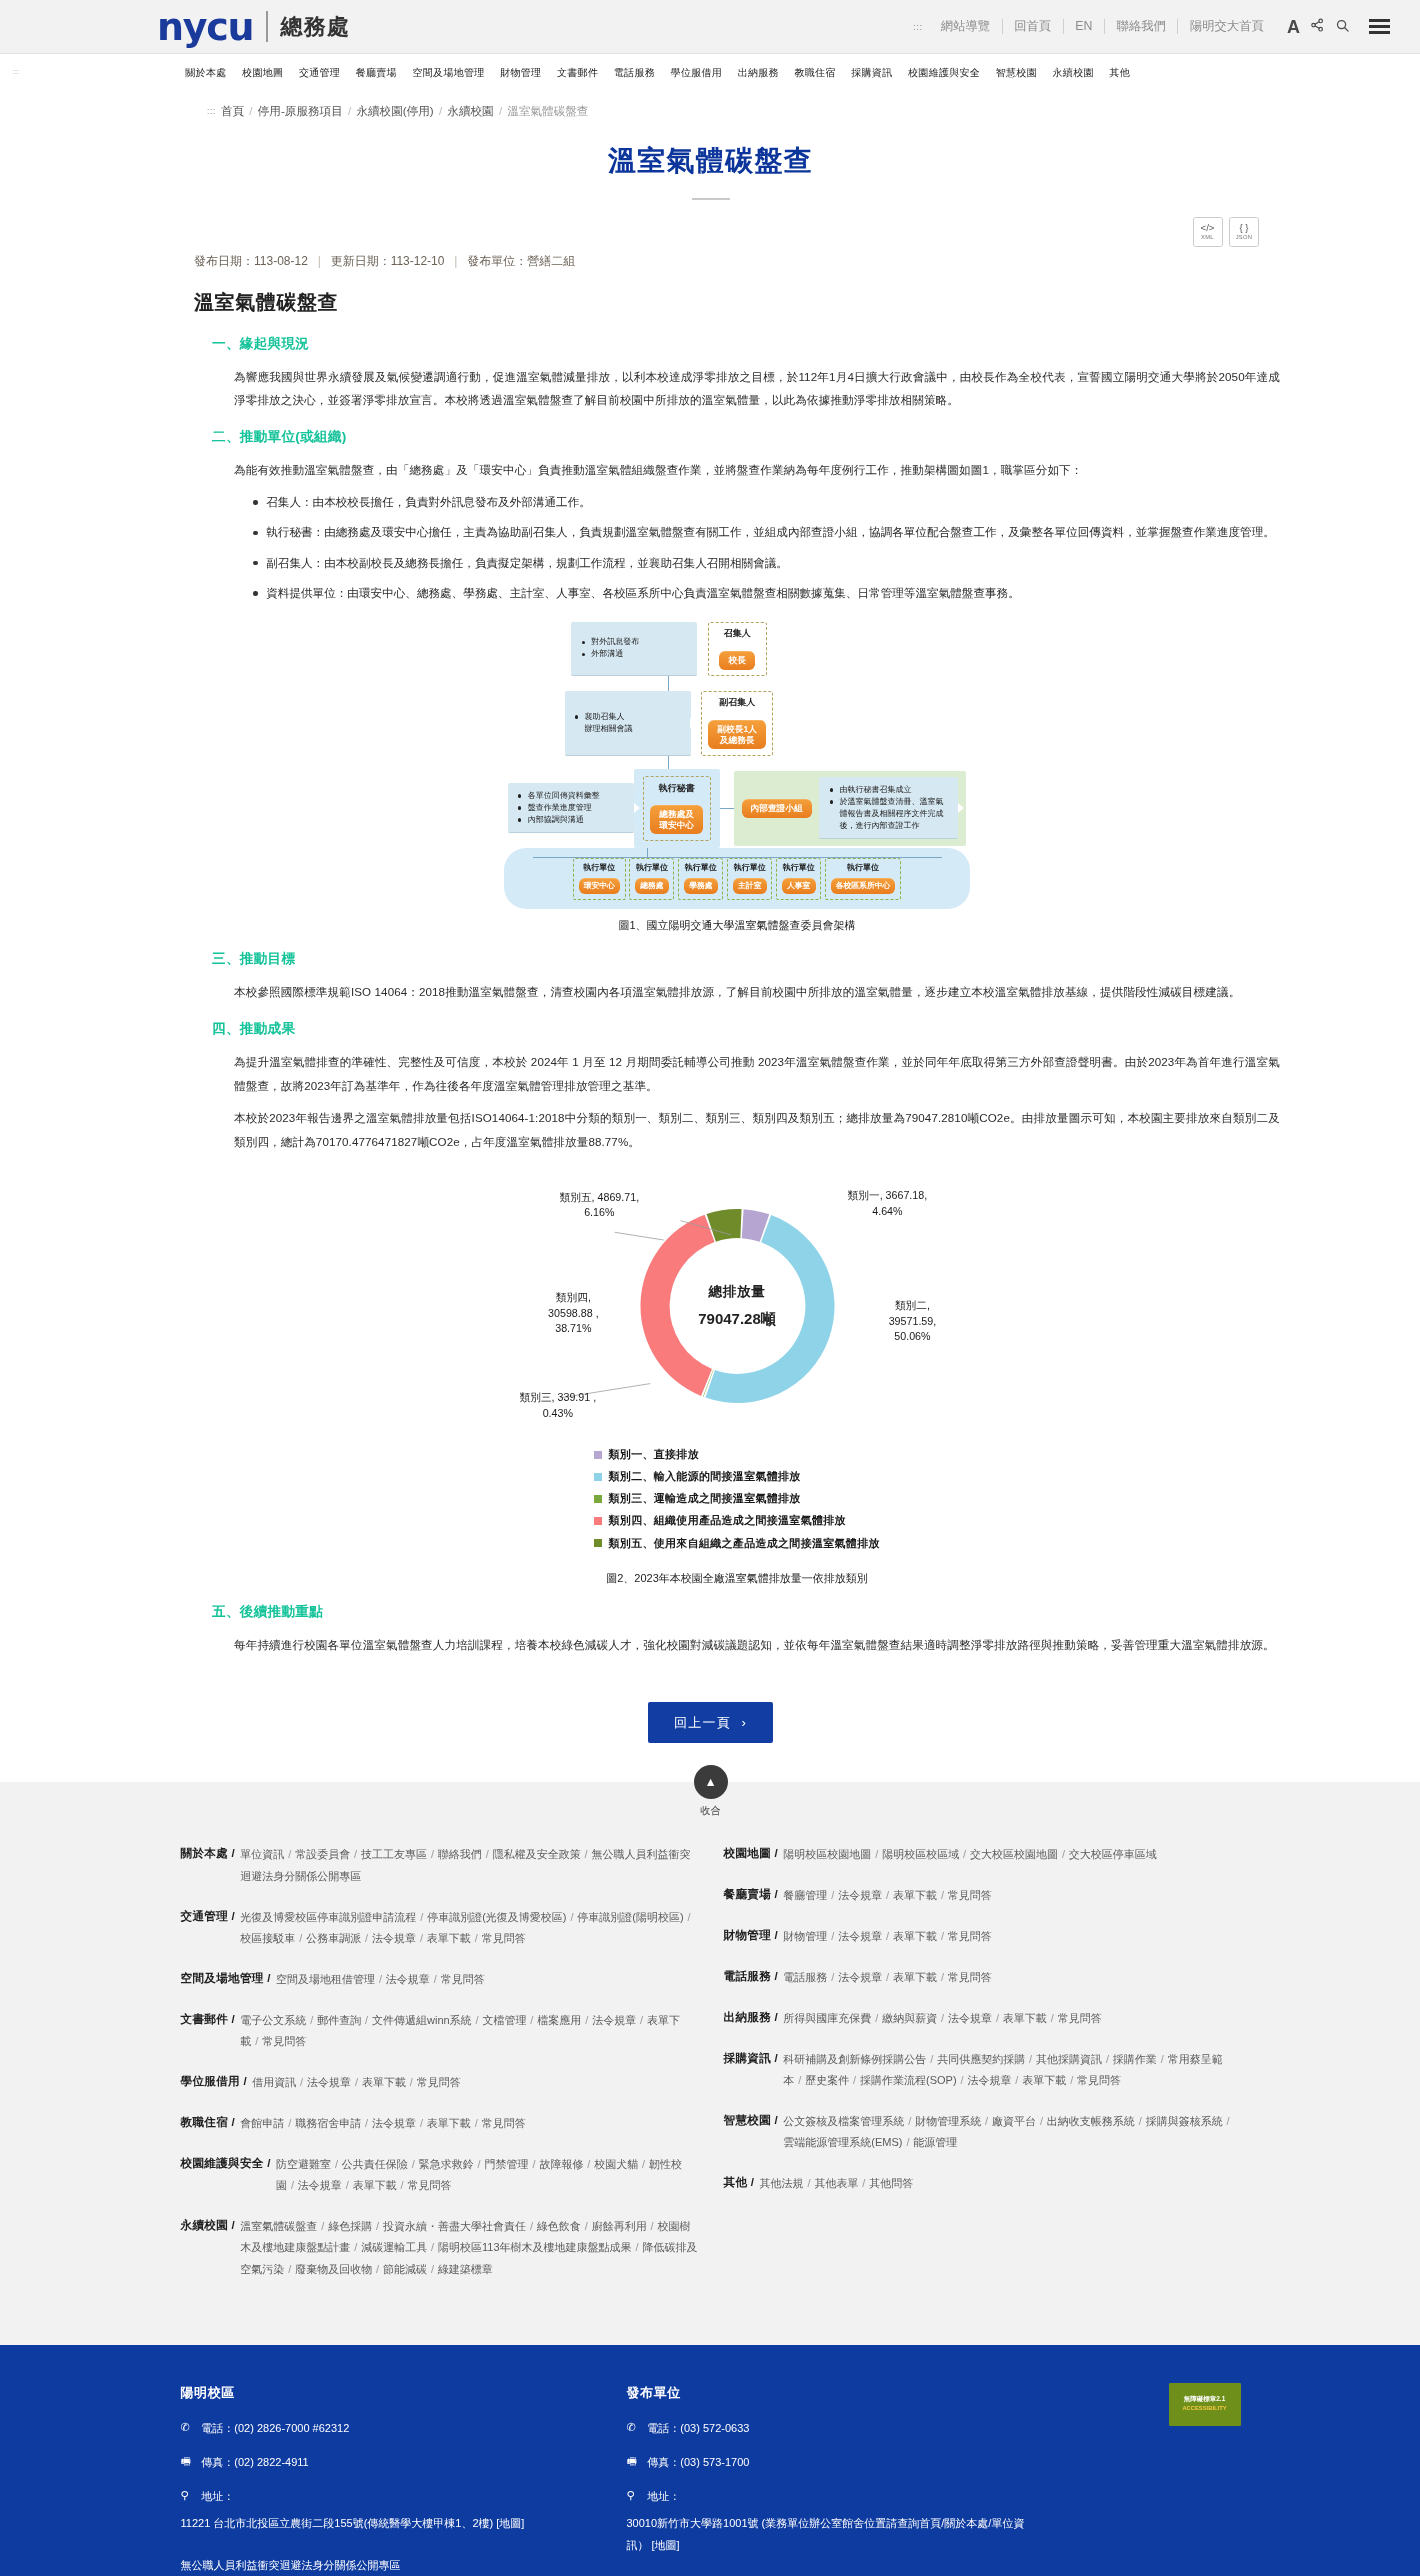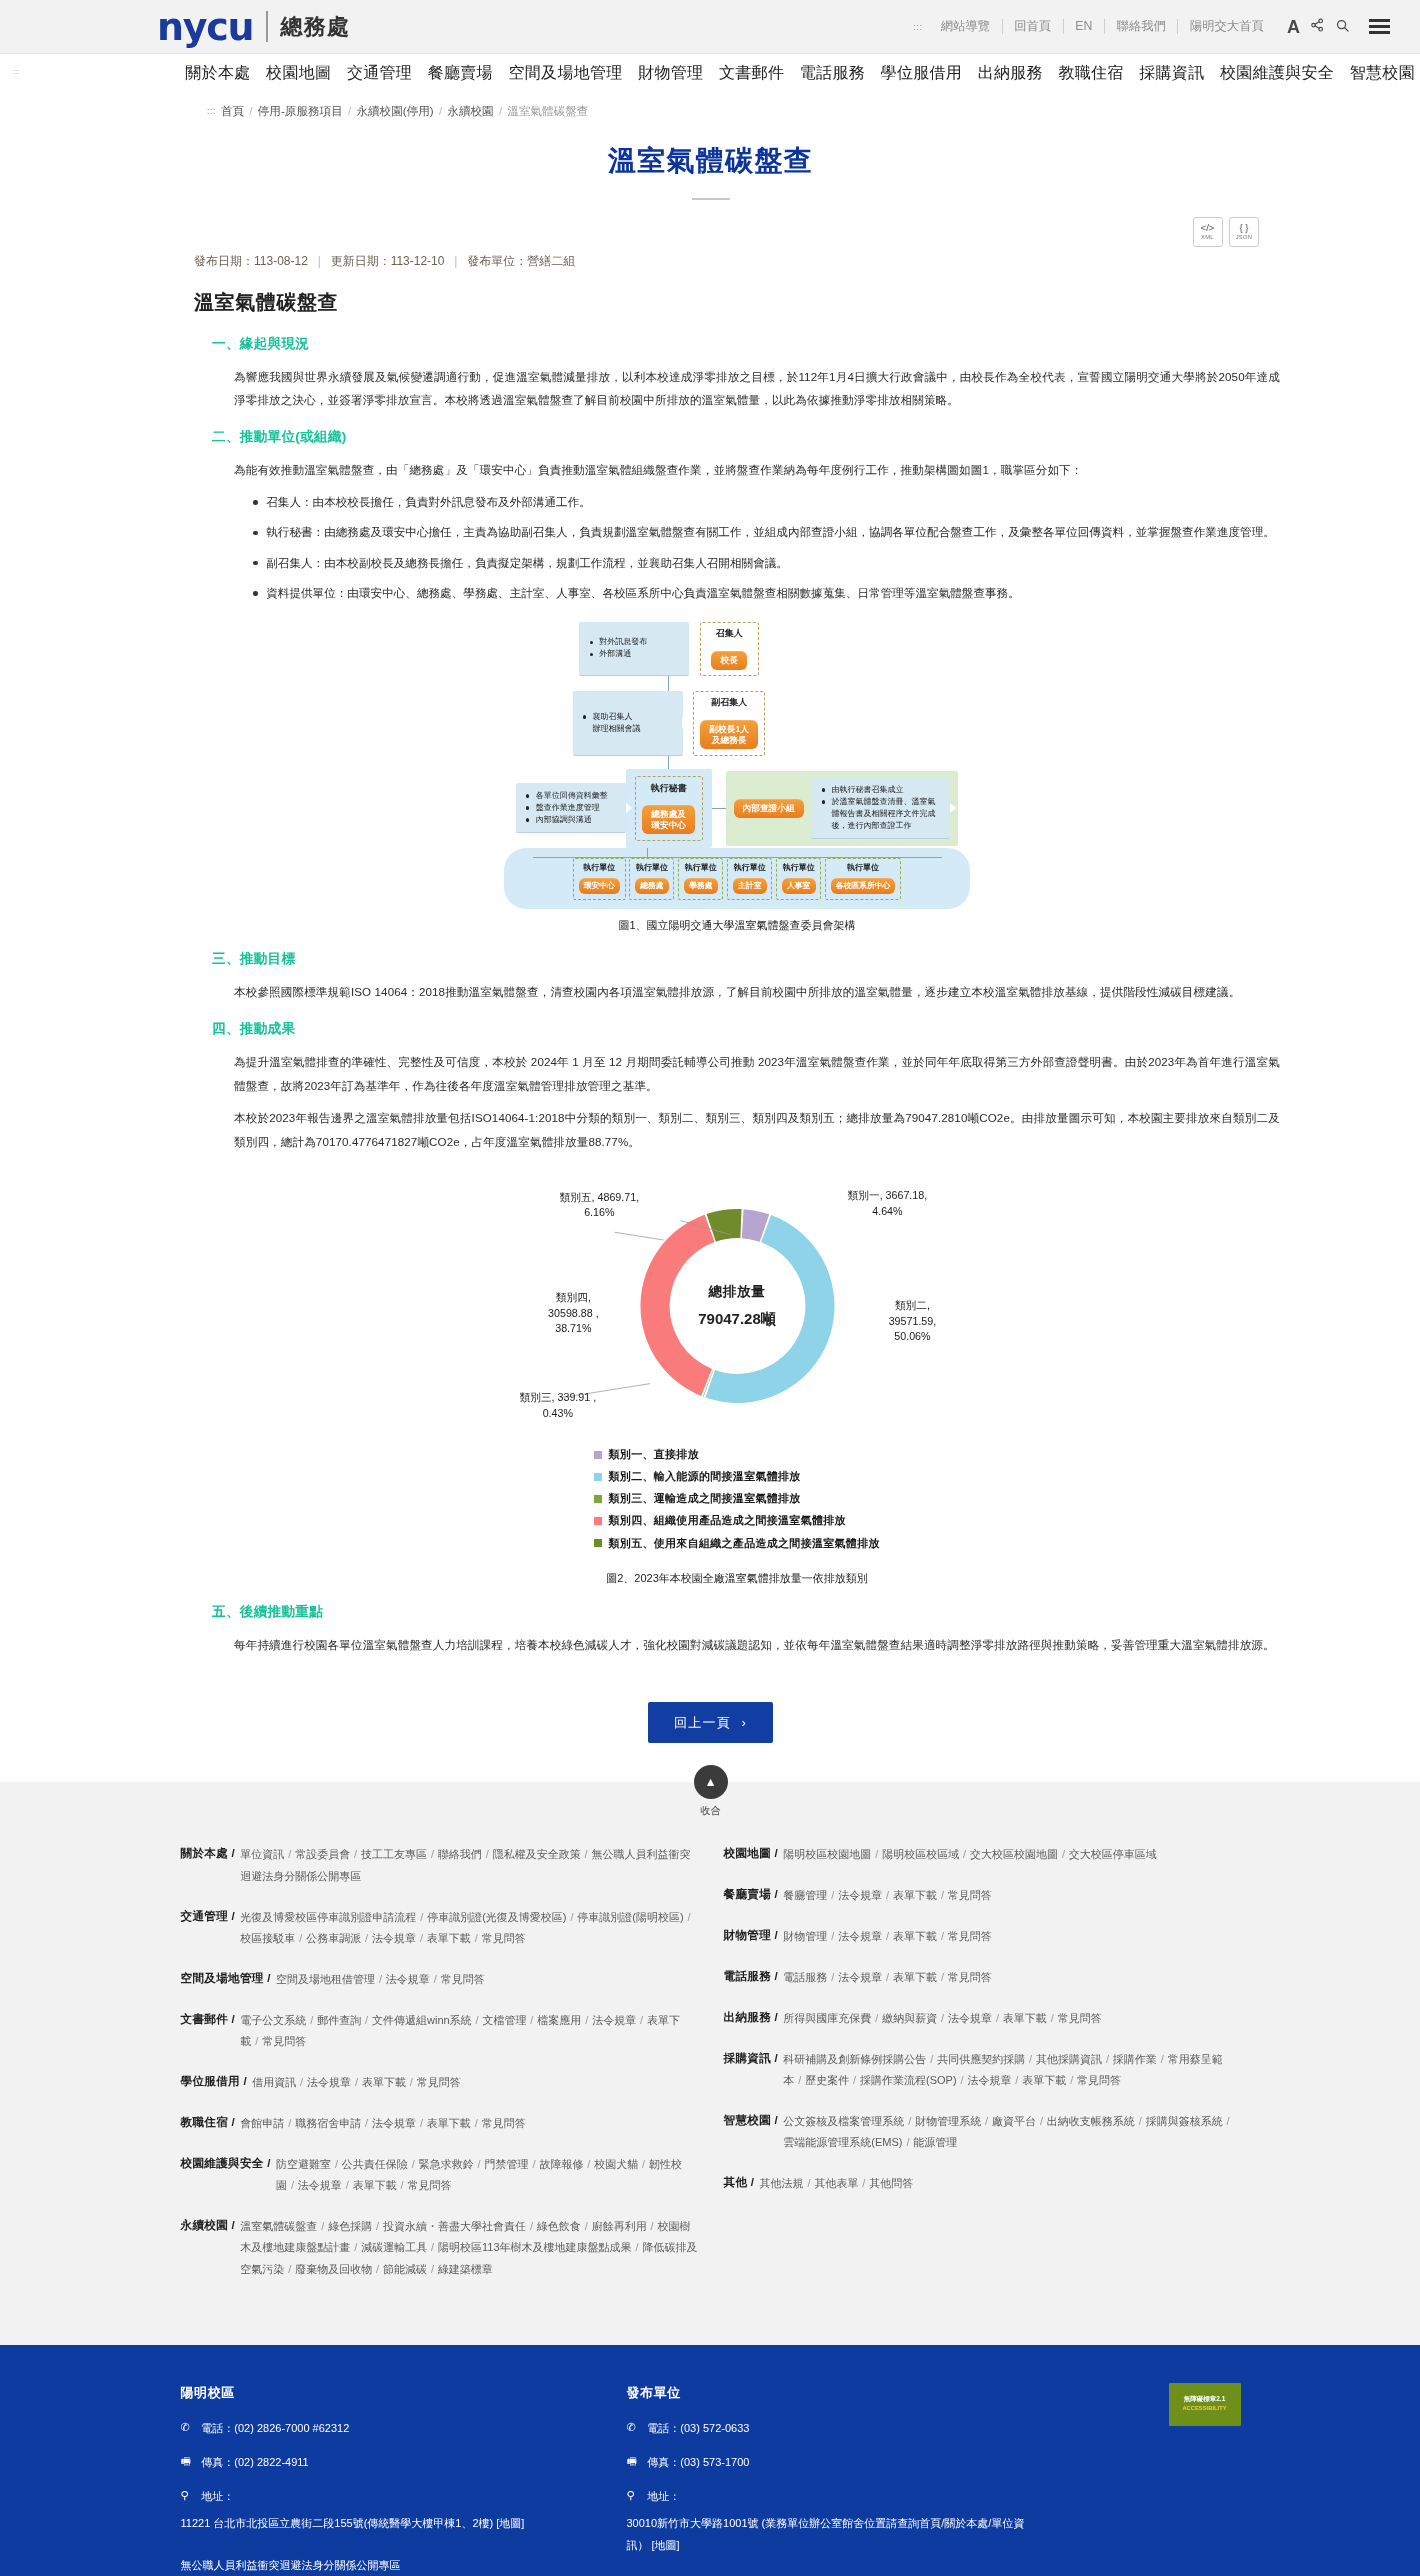--- a/index.html
+++ b/index.html
@@ -44,21 +44,21 @@
   .burger span { display: block; width: 21px; height: 2.6px; background: #333; }
 
   
   .mainnav {
     background: #fff; height: 38px; display: flex; align-items: center;
     padding: 0 15.5px; position: relative;
   }
   .nav-dots { color: #999; font-size: 7.1px; position: absolute; left: 13px; line-height:1.1;}
   .nav-items { display: flex; align-items: center; margin-left: 162px; gap: 0; }
   .nav-item {
-    font-size: 16px; color: #222; padding: 0 7.8px; text-decoration: none;
+    font-size: 10px; color: #222; padding: 0 7.8px; text-decoration: none;
     white-space: nowrap; letter-spacing: 0.3px;
   }
 
   
   .crumbbar { padding: 10.3px 0 6.5px; background:#fff; }
   .crumb { display: flex; align-items: center; margin-left: 207px; font-size: 11.6px; color: #555; gap: 5.2px; }
   .crumb .dots { color:#888; font-size:8.4px; letter-spacing:0.6px; }
   .crumb a { color: #555; text-decoration: none; }
   .crumb .sep { color: #bbb; }
   .crumb .cur { color: #9a9a9a; }
@@ -96,21 +96,21 @@
     width: 4.5px; height: 4.5px; background: #333; border-radius: 50%;
   }
 
   
   .figure { margin: 17px 0 11.6px; display: flex; flex-direction: column; align-items: center; }
   .orgchart { position: relative; width: 466px; font-size: 9px; }
   .org-row { display: flex; align-items: stretch; justify-content: center; position: relative; }
   .note-box {
     background: #d6e8f2; border-bottom: 1.9px solid #b9cfdb; border-radius: 1.9px;
     padding: 6.5px 9px; min-height: 40px; display: flex; flex-direction: column; justify-content: center;
-    position: relative; width: 110px;
+    position: relative; width: 126px;
   }
   .note-box ul { list-style: none; }
   .note-box li { position: relative; padding-left: 11px; font-size: 8px; line-height: 1.5; color:#1c1c1c; white-space:nowrap;}
   .note-box li::before { content:""; position:absolute; left:1.3px; top:4.5px; width:3.2px; height:3.2px; background:#222; border-radius:50%; }
   .note-box li.noBul { padding-left: 11px; }
   .note-box li.noBul::before { display:none; }
   .note-box::after {
     content: ""; position: absolute; right: -5.8px; top: 50%; transform: translateY(-50%);
     border-top: 5.8px solid transparent; border-bottom: 5.8px solid transparent; border-left: 6.5px solid #fff;
   }

